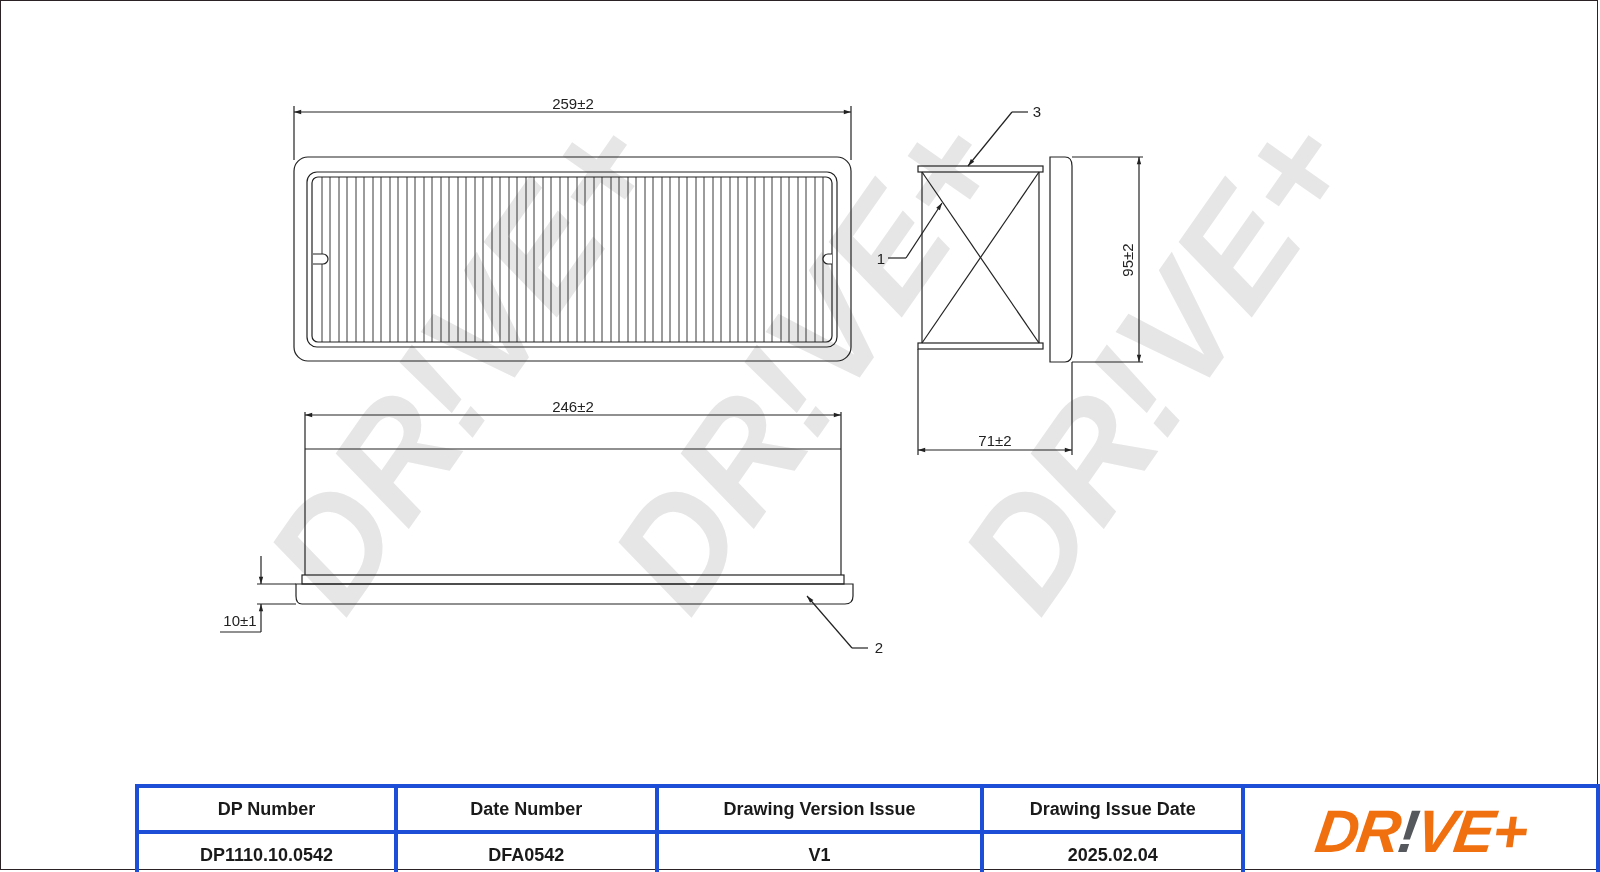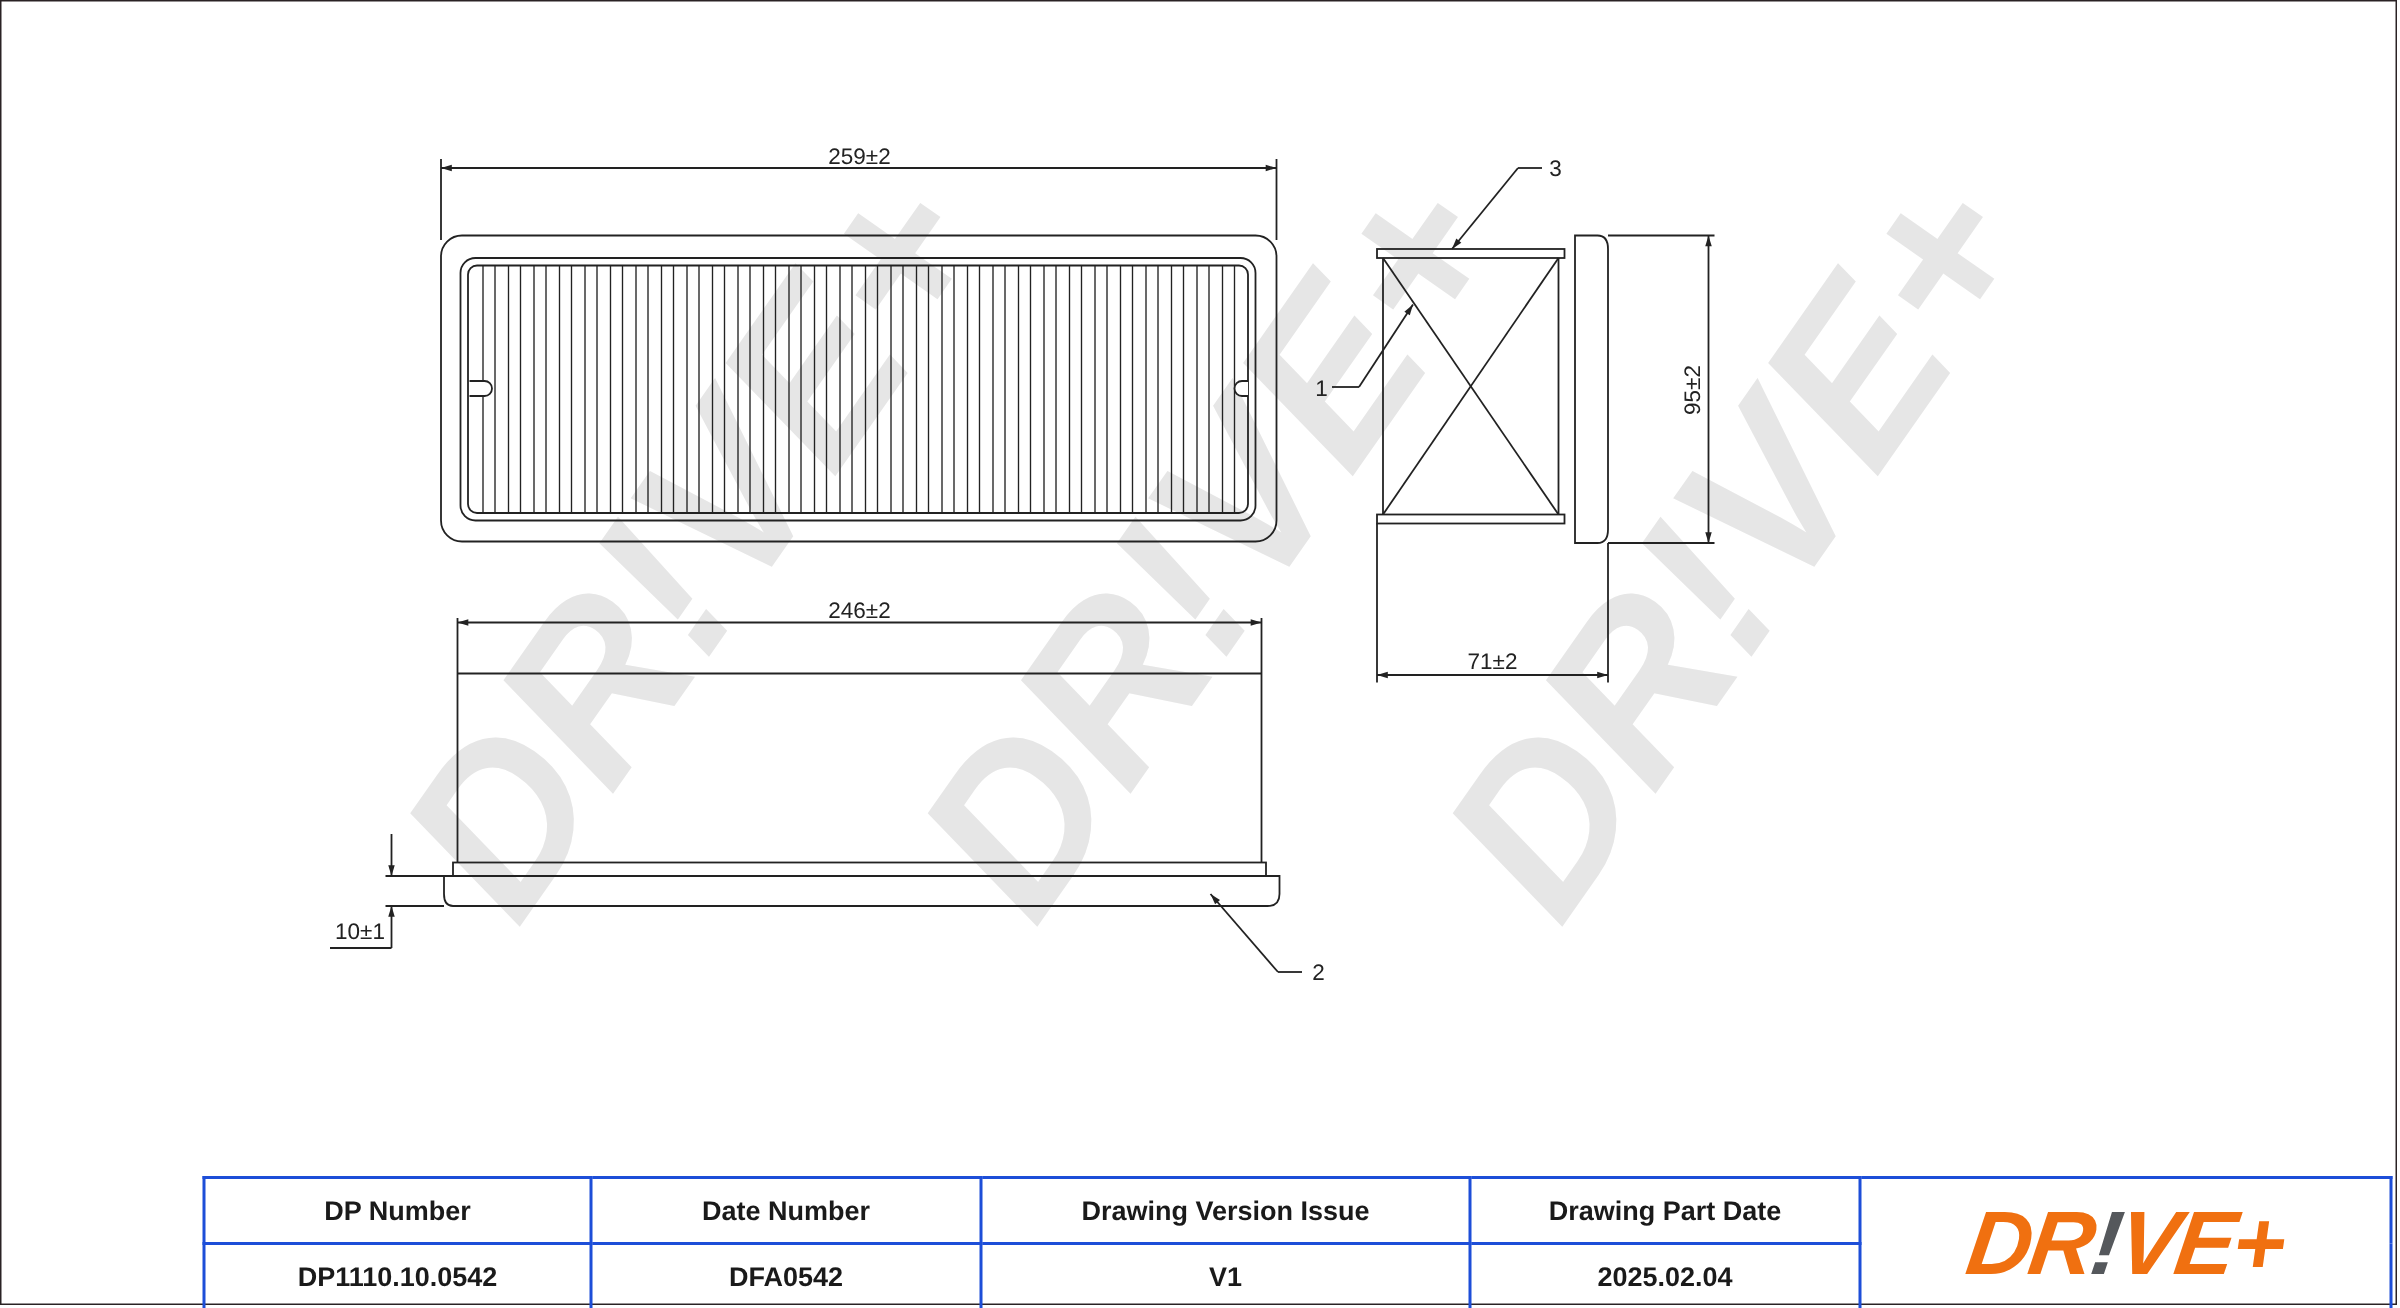--- a/index.html
+++ b/index.html
@@ -1,21 +1,21 @@
 <!DOCTYPE html>
 <html><head>
 <meta charset="utf-8">
 <style>
   html, body { margin: 0; padding: 0; background: #ffffff; }
   body { width: 1600px; height: 872px; position: relative; overflow: hidden; font-family: "Liberation Sans", sans-serif; }
   .frame { position: absolute; left: 0; top: 0; width: 1598px; height: 870px; border: 1px solid #2a2224; box-sizing: border-box; }
   svg.drawing { position: absolute; left: 0; top: 0; }
   .dim-text { font-family: "Liberation Sans", sans-serif; font-size: 15px; fill: #222; }
   .tb-table { position: absolute; left: 135px; top: 784px; border-collapse: collapse; }
-  .tb-table td { border: 2px solid #1d4ed8; text-align: center; vertical-align: middle; font-family: "Liberation Sans", sans-serif; font-weight: bold; font-size: 18px; color: #1a1a1a; padding: 0; }
+  .tb-table td { border: 4px solid #1d4ed8; text-align: center; vertical-align: middle; font-family: "Liberation Sans", sans-serif; font-weight: bold; font-size: 18px; color: #1a1a1a; padding: 0; }
   .tb-table tr.hdr td { height: 42px; }
   .tb-table tr.val td { height: 42px; }
   .logo-cell { width: 352px; }
   .logo { font-family: "Liberation Sans", sans-serif; font-weight: bold; font-style: italic; font-size: 60px; letter-spacing: -2px; color: #f07010; line-height: 1; display: inline-block; transform: skewX(-8deg); }
   .logo .bang { color: #55585c; }
 </style>
 </head>
 <body>
 
 <div class="frame"></div>
@@ -102,21 +102,21 @@
   <text class="dim-text" x="1037" y="117" text-anchor="middle">3</text>
   <text class="dim-text" x="881" y="264" text-anchor="middle">1</text>
 </svg>
 
 <table class="tb-table">
   <tbody>
       <tr class="hdr">
     <td style="width:256px">DP Number</td>
     <td style="width:258px">Date Number</td>
     <td style="width:324px">Drawing Version Issue</td>
-    <td style="width:258px">Drawing Part Date</td>
+    <td style="width:258px">Drawing Issue Date</td>
     <td class="logo-cell" rowspan="2">
       <span class="logo"><span>DR</span><span class="bang">!</span><span>VE+</span></span>
     </td>
   </tr>
   <tr class="val">
     <td>DP1110.10.0542</td>
     <td>DFA0542</td>
     <td>V1</td>
     <td>2025.02.04</td>
   </tr>

